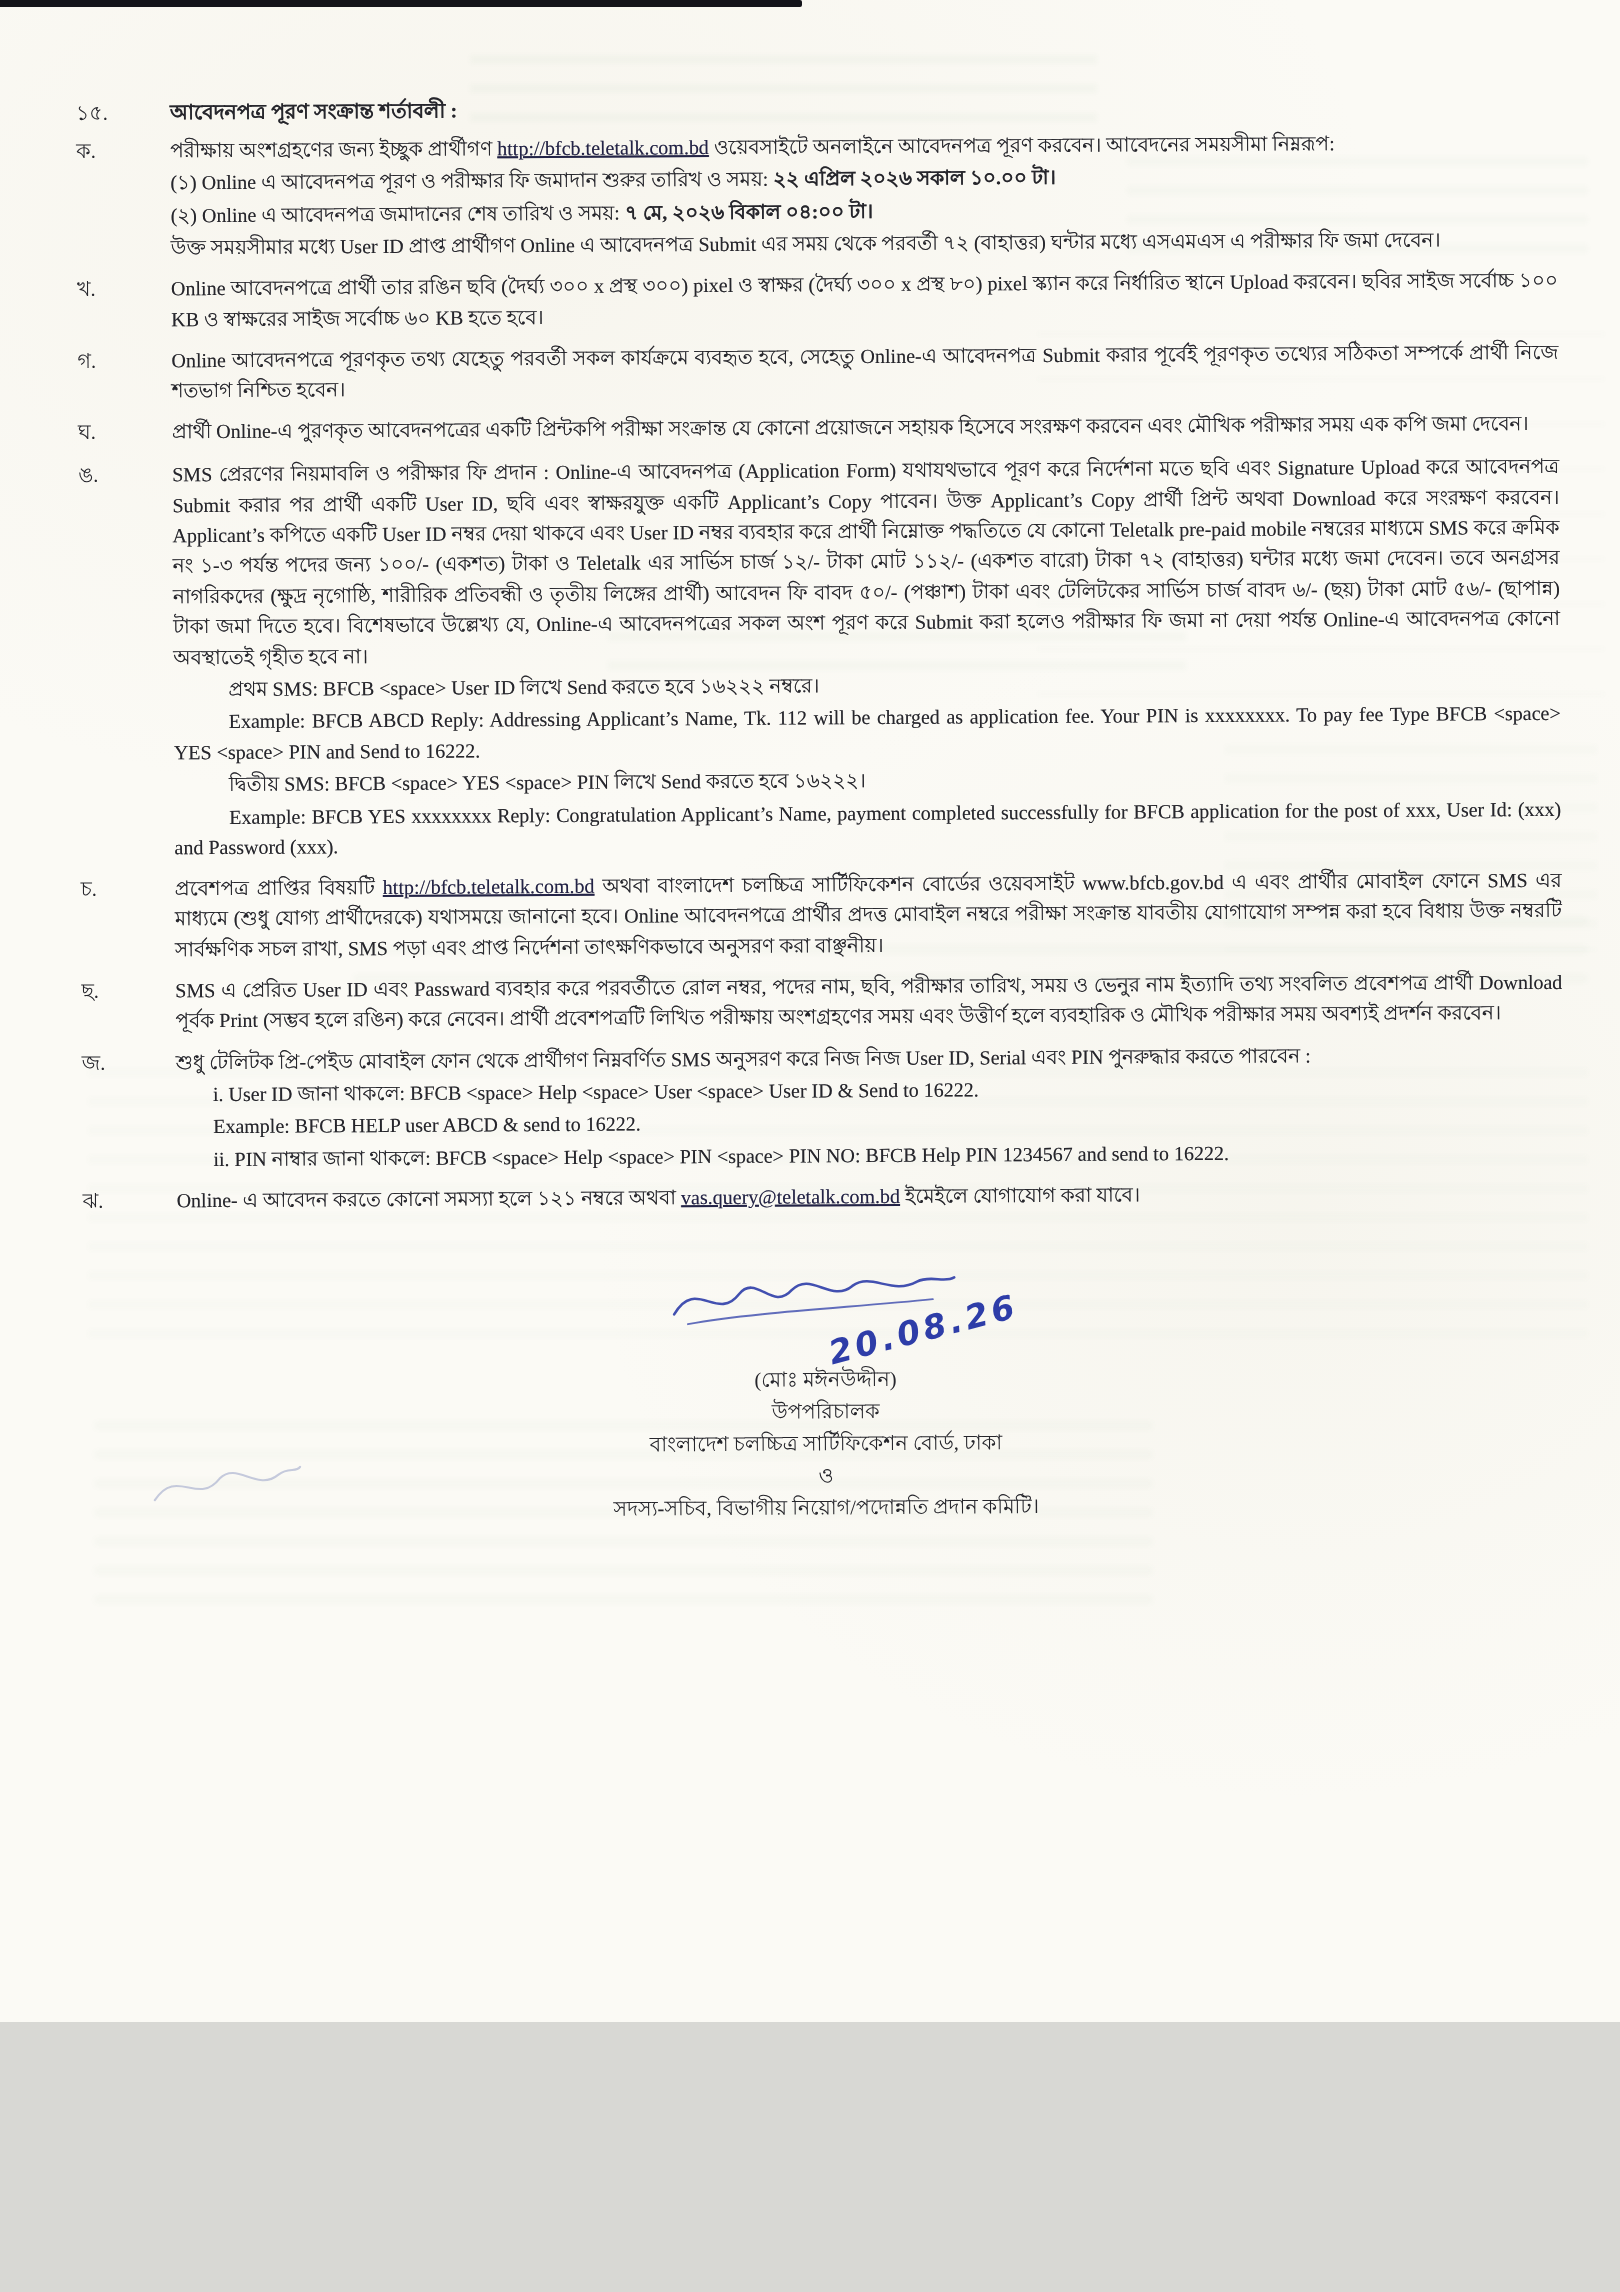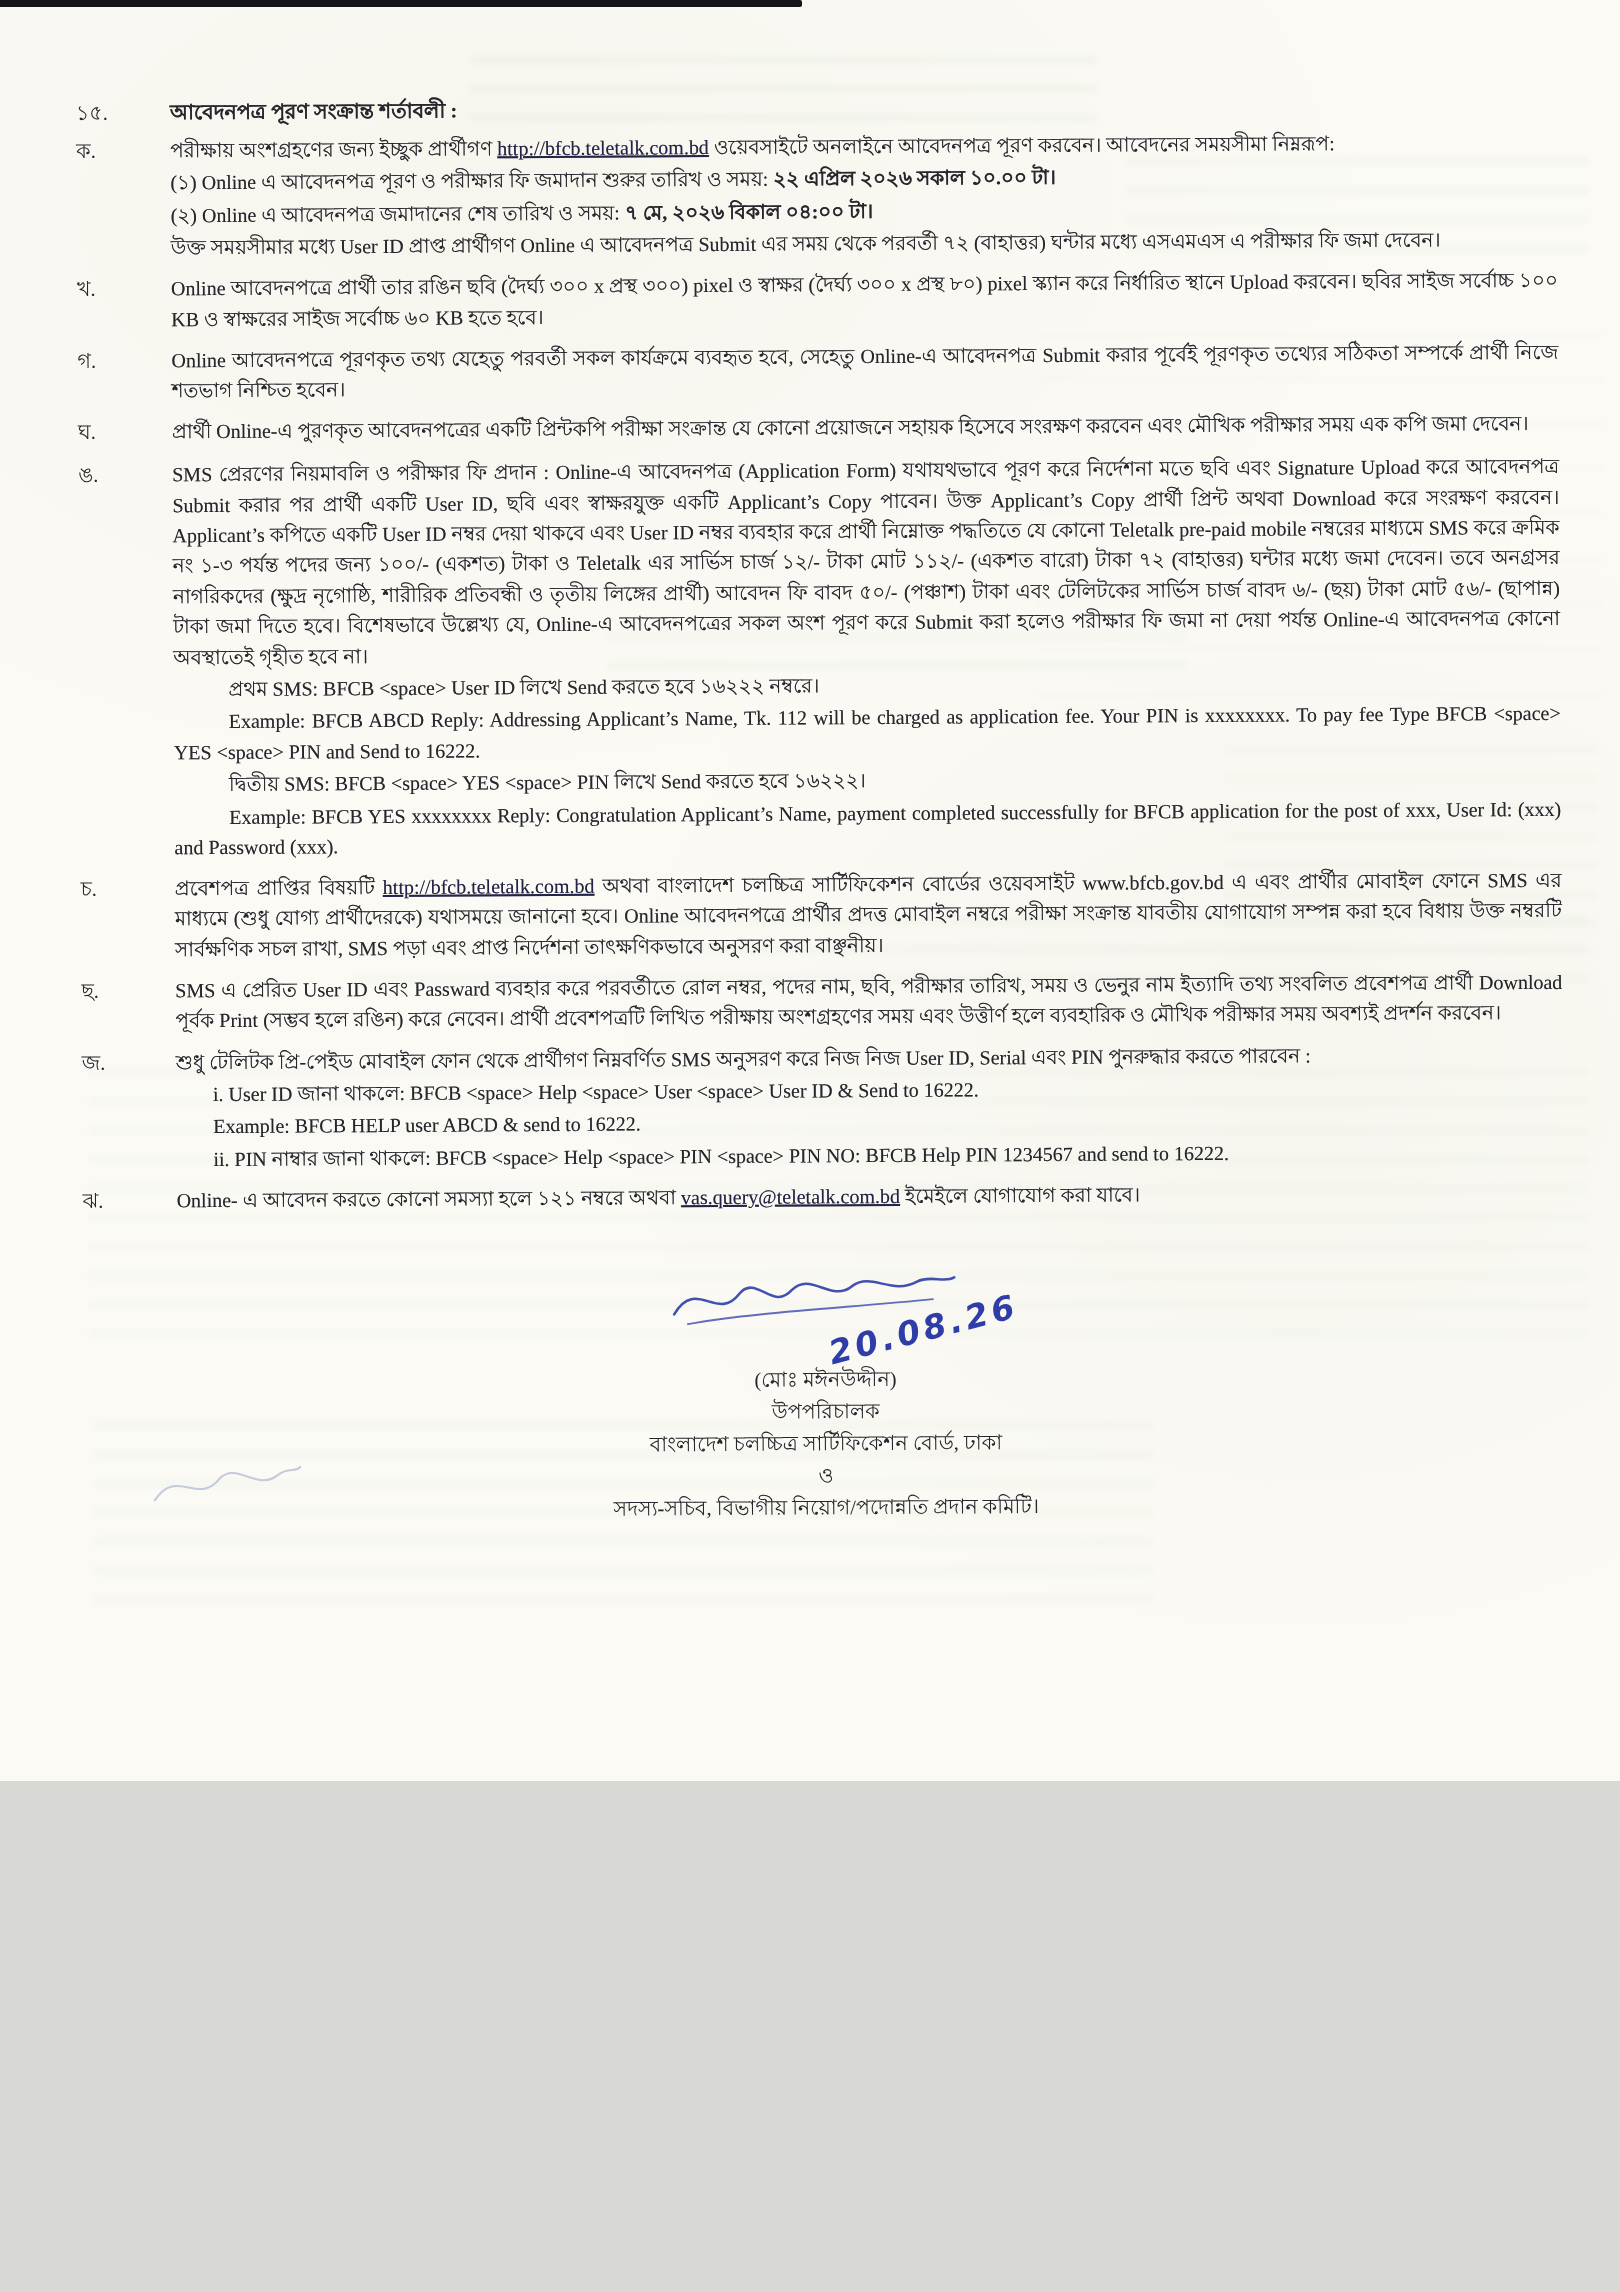--- a/index.html
+++ b/index.html
@@ -3,21 +3,21 @@
 <meta charset="utf-8">
 <style>
   * { box-sizing: border-box; }
   html, body { margin: 0; padding: 0; }
   body {
     width: 1620px; height: 2293px;
     background: #d8d8d4;
     font-family: "Liberation Serif", "DejaVu Serif", serif;
   }
   .sheet {
-    position: relative; width: 1620px; height: 1781px; overflow: hidden;
+    position: relative; width: 1620px; height: 2022px; overflow: hidden;
     background:
       radial-gradient(1372px 882px at 30% 12%, rgba(235,230,215,.25), transparent 65%),
       radial-gradient(1176px 980px at 80% 60%, rgba(225,222,205,.18), transparent 60%),
       #fbfaf5;
     color: #26262c;
   }
   .topline {
     position: absolute; top: 0; left: 0; width: 802px; height: 6.9px;
     background: #14141a; border-radius: 0 2px 2px 0;
   }

